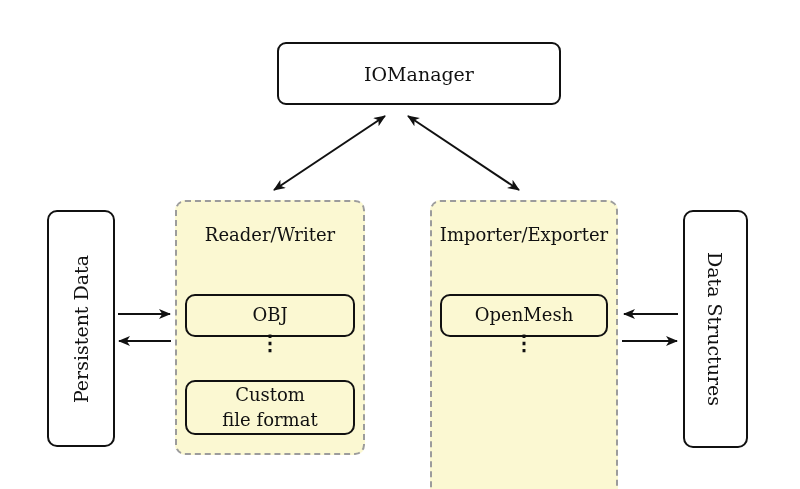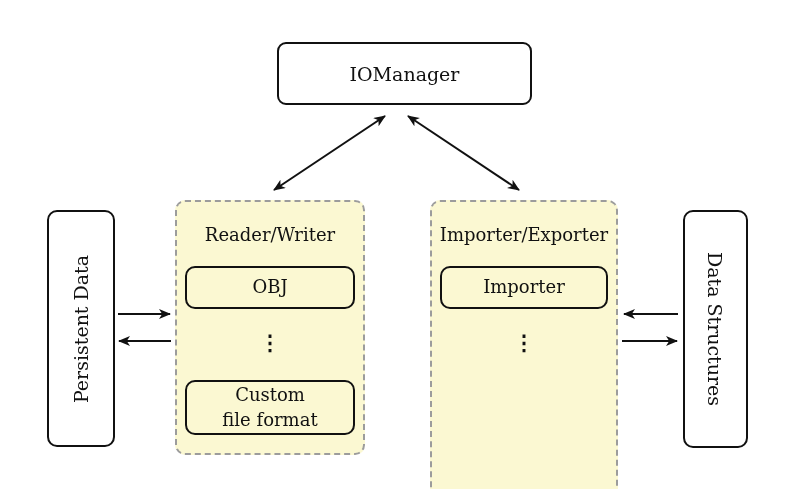--- a/index.html
+++ b/index.html
@@ -24,21 +24,21 @@
 
   .node{
     position:absolute;
     background:var(--node-fill);
     border:2.5px solid var(--node-border);
     border-radius:10px;
     display:flex;align-items:center;justify-content:center;
     font-size:19px;
     text-align:center;
   }
-  #io-manager{left:277px;top:42px;width:255px;height:63px;border-radius:9px;}
+  #io-manager{left:277px;top:42px;width:284px;height:63px;border-radius:9px;}
   #persistent-data{left:47px;top:210px;width:68px;height:237px;}
   #data-structures{left:683px;top:210px;width:65px;height:238px;}
   .vtext-ccw{transform:rotate(-90deg);white-space:nowrap;}
   .vtext-cw{transform:rotate(90deg);white-space:nowrap;}
 
   .group{
     position:absolute;
     background:var(--container-fill);
     border:2px dashed var(--container-border);
     border-radius:10px;
@@ -52,21 +52,21 @@
   .inner-node{
     position:absolute;
     background:var(--container-fill);
     border:2.5px solid var(--node-border);
     border-radius:10px;
     display:flex;align-items:center;justify-content:center;
     font-size:18px;text-align:center;
     white-space:pre-line;
     line-height:1.35;
   }
-  .inner-top{left:8px;top:64px;right:8px;height:43px;}
+  .inner-top{left:8px;top:92px;right:8px;height:43px;}
   .inner-bottom{left:8px;top:178px;right:8px;height:55px;}
   .ellipsis{
     position:absolute;left:0;top:130px;width:100%;
     text-align:center;font-size:21px;font-weight:600;
     letter-spacing:0;line-height:1;
   }
   svg.arrows{position:absolute;left:0;top:0;width:800px;height:489px;pointer-events:none;}
   svg .ln{stroke:var(--arrow);stroke-width:2;}
 </style>
 </head>
@@ -112,17 +112,17 @@
   <div class="group" id="reader-writer-group">
     <div class="group-title">Reader/Writer</div>
     <div class="inner-node inner-top">OBJ</div>
     <div class="ellipsis">⋮</div>
     <div class="inner-node inner-bottom">Custom
 file format</div>
   </div>
 
   <div class="group" id="importer-exporter-group">
     <div class="group-title">Importer/Exporter</div>
-    <div class="inner-node inner-top">Importer</div>
+    <div class="inner-node inner-top">OpenMesh</div>
     <div class="ellipsis">⋮</div>
   </div>
 
 </div>
 
 </body></html>

